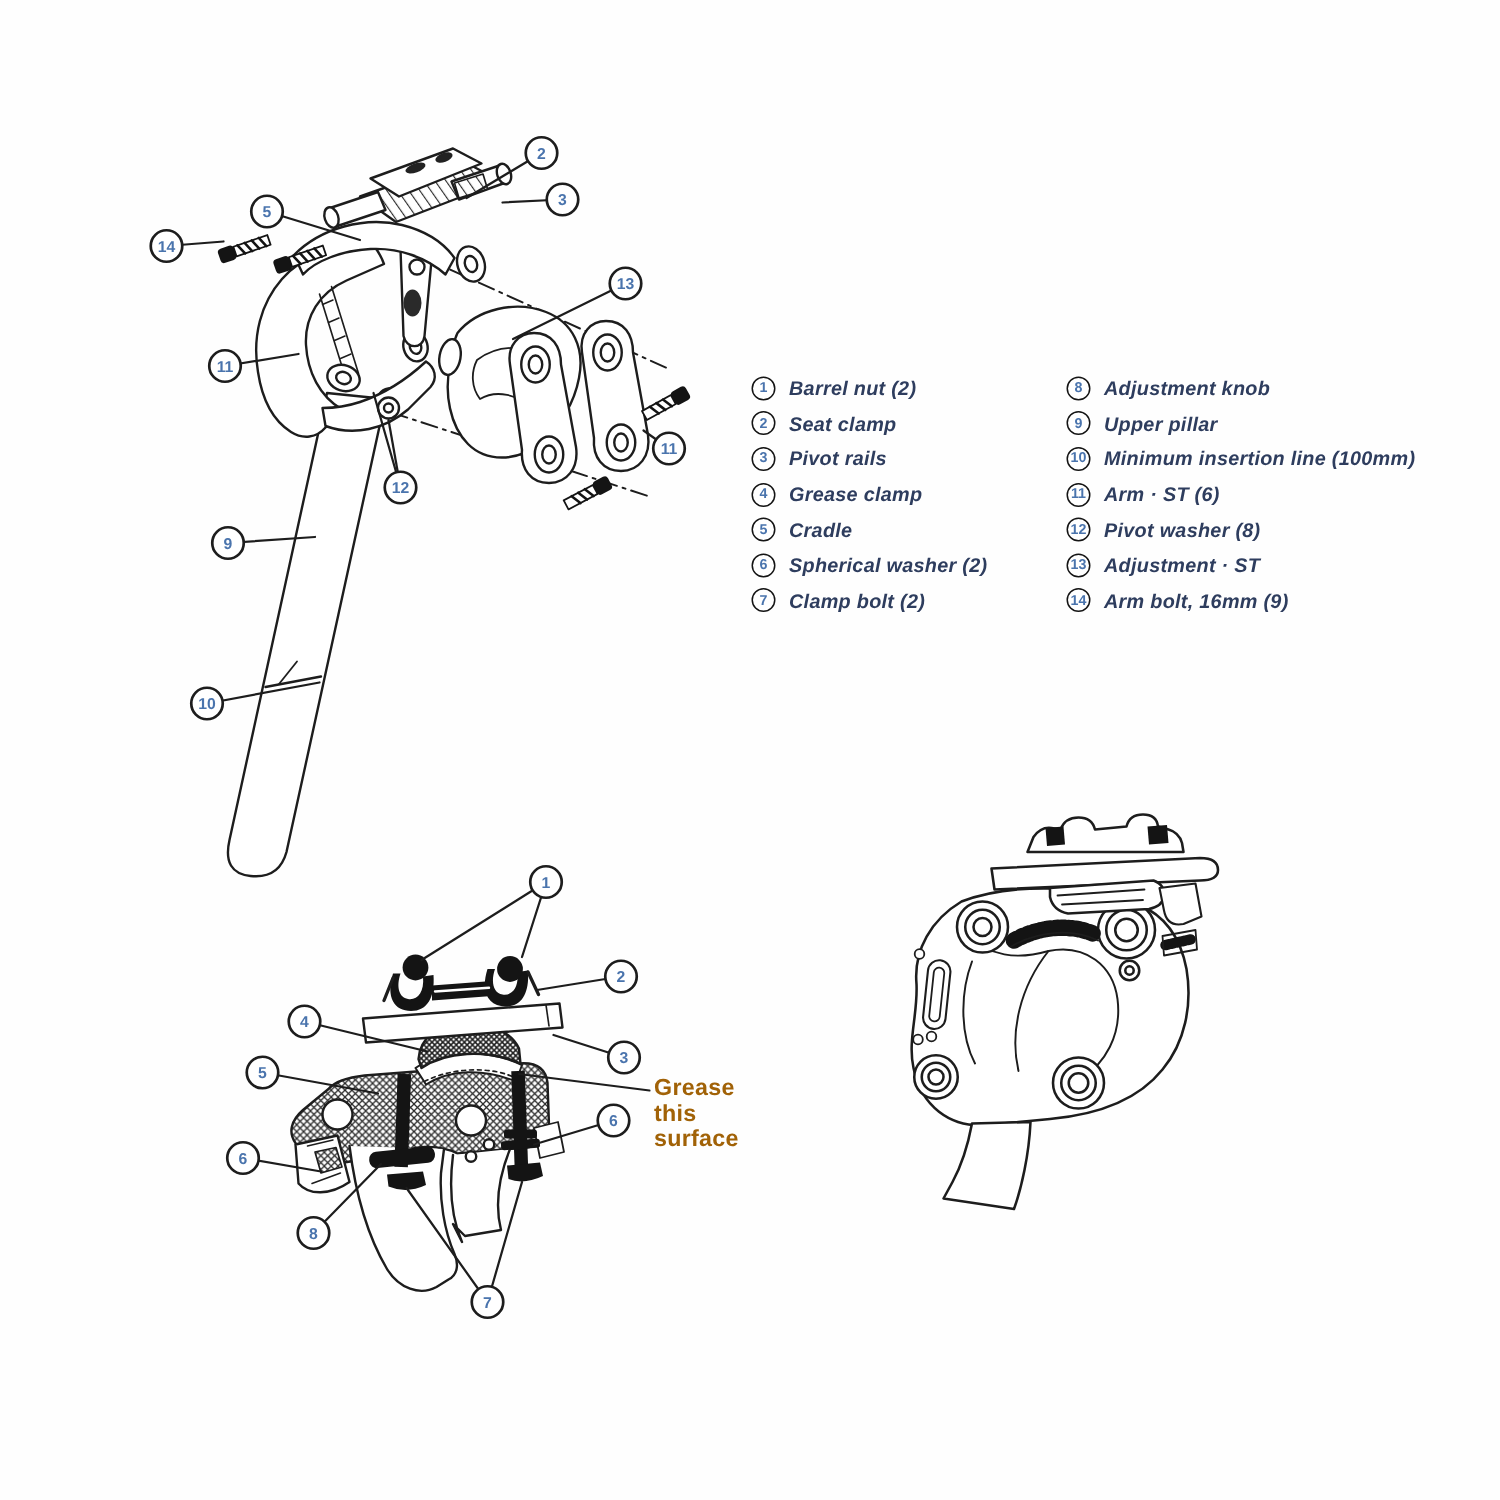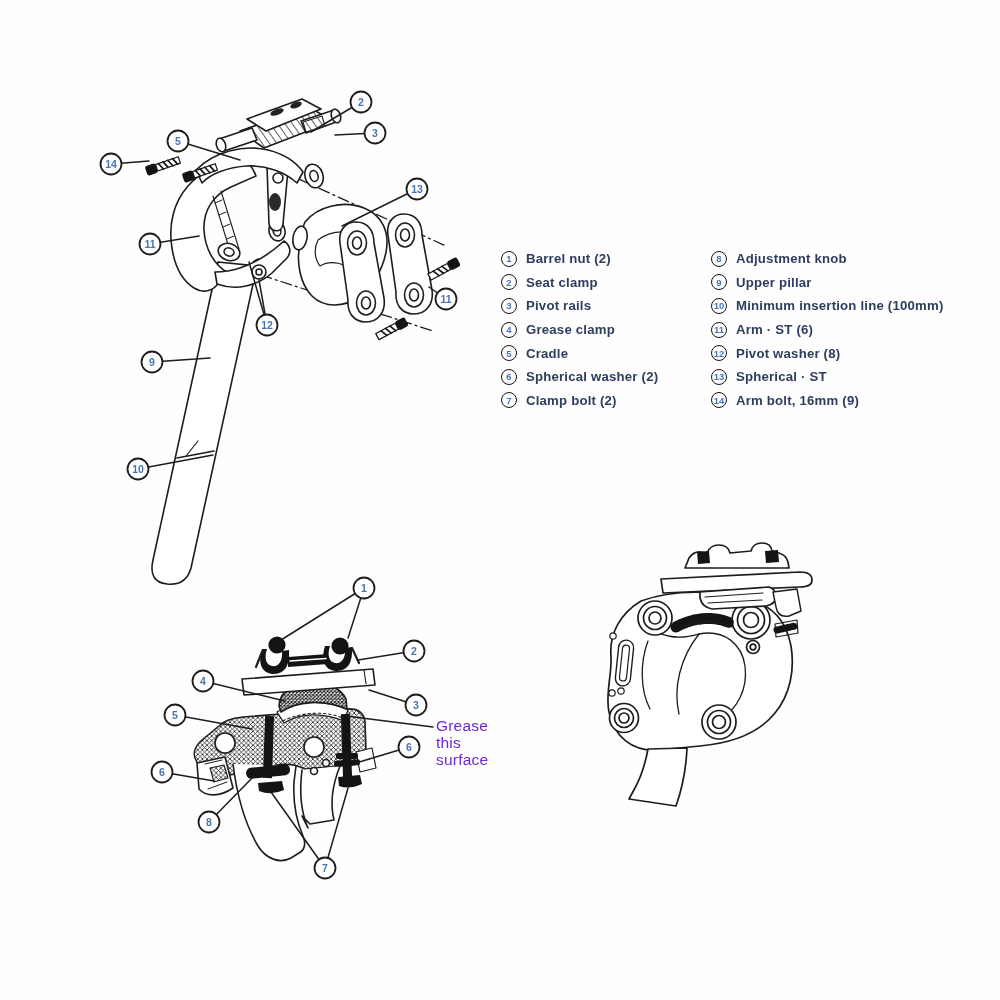--- a/index.html
+++ b/index.html
@@ -5,24 +5,24 @@
   html,body{margin:0;padding:0;background:#ffffff;}
   .canvas{position:relative;width:1000px;height:1000px;background:#fefefe;overflow:hidden;
           font-family:"Liberation Sans", sans-serif;}
   svg text{font-family:"Liberation Sans", sans-serif;}
   
   .parts-col{position:absolute;display:flex;flex-direction:column;}
   .parts-row{display:flex;align-items:center;height:23.6px;gap:9px;white-space:nowrap;}
   .pnum{box-sizing:border-box;min-width:16px;height:16px;border:1.7px solid #141414;border-radius:50%;
         background:#fff;display:flex;align-items:center;justify-content:center;
         font-size:9.5px;font-weight:bold;color:#4a74ad;padding:0 1px;}
-  .plabel{font-size:13.2px;font-weight:bold;color:#2e3d5e;letter-spacing:.2px;}
+  .plabel{font-size:13.2px;font-weight:bold;color:#2e3d5e;letter-spacing:.2px;font-style:italic;}
   
-  .grease-note{position:absolute;left:436px;top:717px;font-size:15.5px;font-weight:normal;
-               color:#6d28d9;line-height:17px;letter-spacing:.2px;}
+  .grease-note{position:absolute;left:436px;top:717px;font-size:15.5px;font-weight:bold;
+               color:#a16207;line-height:17px;letter-spacing:.2px;}
 </style>
 </head>
 <body>
 
 <div class="canvas">
 
 <svg width="1000" height="1000" viewBox="0 0 1000 1000">
   <defs>
     <pattern id="hatchA" width="6" height="6" patternUnits="userSpaceOnUse" patternTransform="rotate(-35)">
       <rect width="6" height="6" fill="#ffffff"></rect>
@@ -384,21 +384,21 @@
         <div class="parts-row">
           <span class="pnum">11</span>
           <span class="plabel">Arm · ST (6)</span>
         </div>
         <div class="parts-row">
           <span class="pnum">12</span>
           <span class="plabel">Pivot washer (8)</span>
         </div>
         <div class="parts-row">
           <span class="pnum">13</span>
-          <span class="plabel">Spherical · ST</span>
+          <span class="plabel">Adjustment · ST</span>
         </div>
         <div class="parts-row">
           <span class="pnum">14</span>
           <span class="plabel">Arm bolt, 16mm (9)</span>
         </div>
       </div>
 </div>
 
 
 <div class="grease-note">

